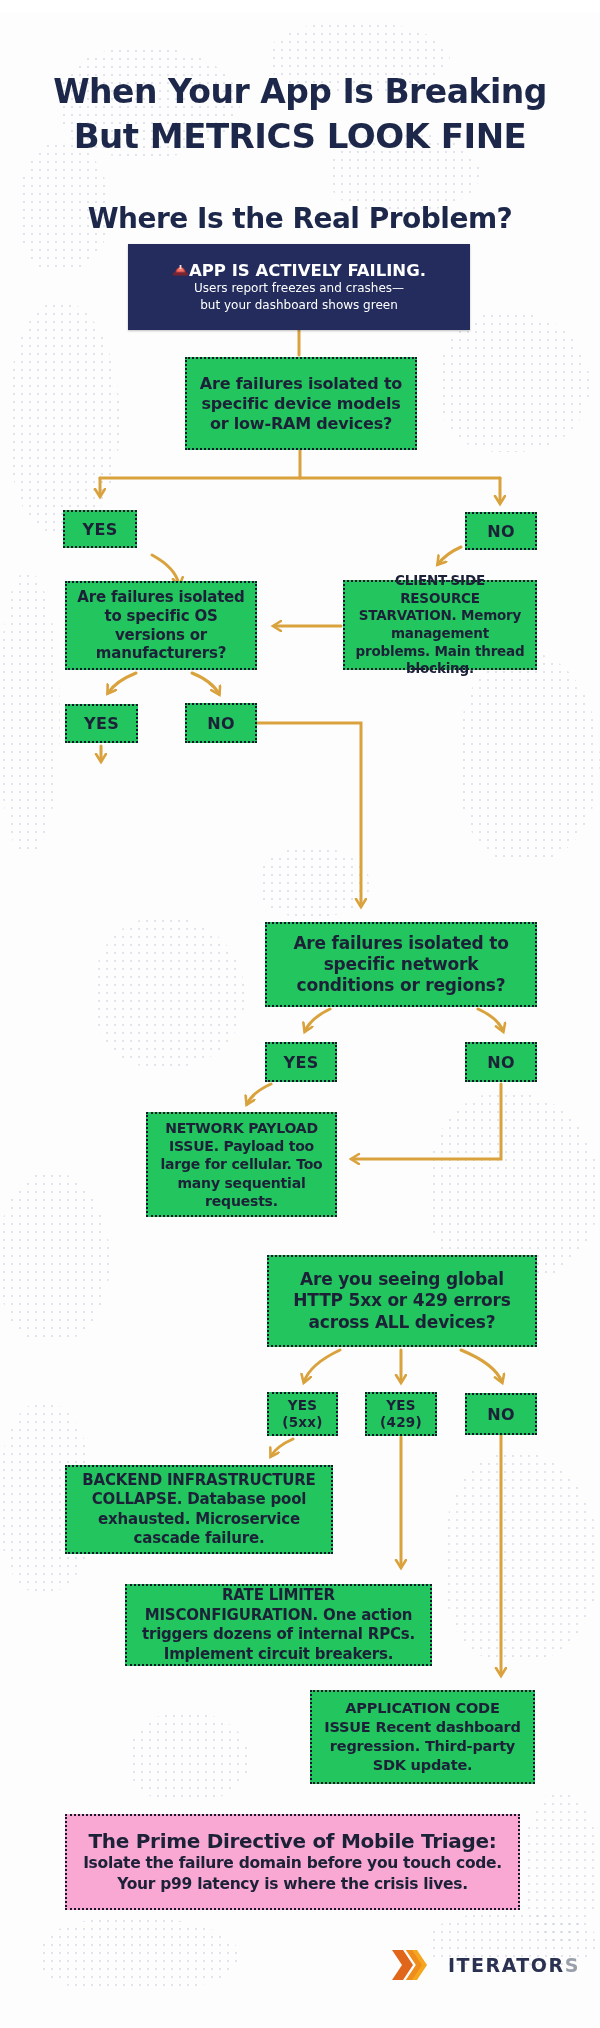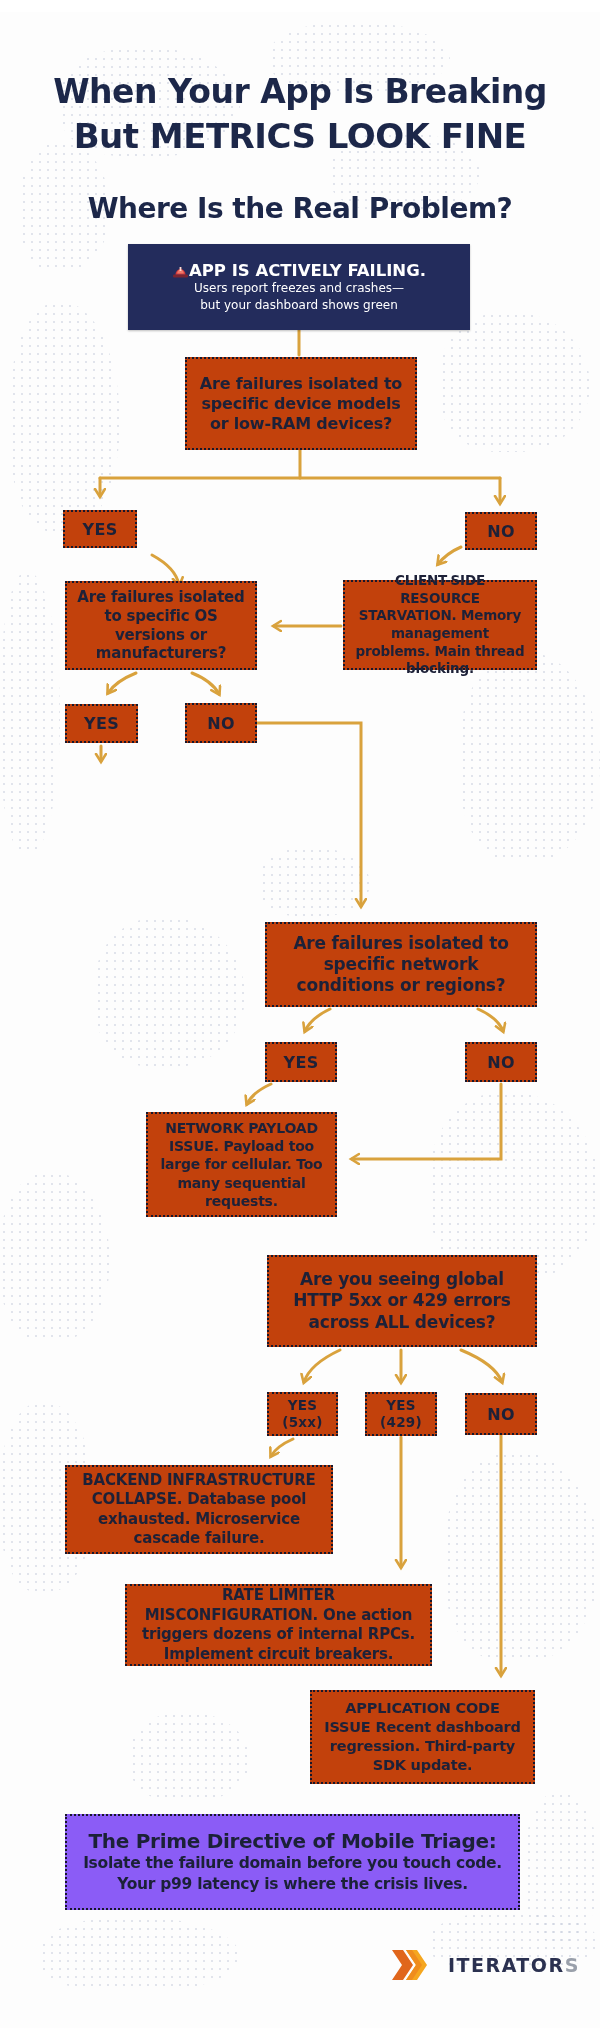--- a/index.html
+++ b/index.html
@@ -12,43 +12,43 @@
   .dots{
     position:absolute;
     background-image:radial-gradient(#c7cddc 1.1px, transparent 1.4px);
     background-size:8px 8px;opacity:.5;border-radius:45% 55% 50% 40%;
     pointer-events:none;
   }
   .title1{position:absolute;left:0;top:60px;width:600px;text-align:center;
     font-size:33px;font-weight:800;letter-spacing:-.5px;color:#1c2749;}
   .title2{position:absolute;left:0;top:104px;width:600px;text-align:center;
     font-size:34px;font-weight:800;letter-spacing:-.5px;color:#1c2749;}
-  .subtitle{position:absolute;left:0;top:180px;width:600px;text-align:center;
+  .subtitle{position:absolute;left:0;top:190px;width:600px;text-align:center;
     font-size:28px;font-weight:800;letter-spacing:-.5px;color:#1c2749;}
   .banner{
     position:absolute;left:128px;top:232px;width:342px;height:86px;
     background:#232c5c;color:#ffffff;display:flex;flex-direction:column;
     justify-content:center;align-items:center;text-align:center;
     box-shadow:0 1px 2px rgba(0,0,0,.25);
   }
-  .banner .h{font-size:16.5px;font-weight:800;display:flex;align-items:center;gap:0;}
+  .banner .h{font-size:16.5px;font-weight:800;display:flex;gap:0;}
   .banner .b{font-size:12px;font-weight:400;line-height:1.35;}
   .qbox,.obox,.lbl{
-    position:absolute;background:#c2410c;border:2.5px dotted #17172c;
+    position:absolute;background:#22c55e;border:2.5px dotted #17172c;
     display:flex;justify-content:center;align-items:center;text-align:center;
     font-weight:800;color:#1d2138;box-sizing:border-box;
   }
   .qbox{line-height:1.25;padding:6px 10px;letter-spacing:-.2px;}
   .obox{line-height:1.3;padding:6px 8px;letter-spacing:-.2px;}
   .lbl{font-size:16px;letter-spacing:.3px;}
   .lbl .two{line-height:1.25;font-size:13.5px;}
   .conn{position:absolute;left:0;top:0;pointer-events:none;}
   .directive{
     position:absolute;left:65px;top:1802px;width:455px;height:96px;
-    background:#8b5cf6;border:2.5px dotted #17172c;box-sizing:border-box;
+    background:#f9a8d4;border:2.5px dotted #17172c;box-sizing:border-box;
     display:flex;flex-direction:column;justify-content:center;align-items:center;
     text-align:center;
   }
   .directive .t{font-size:20px;font-weight:800;letter-spacing:-.3px;color:#1b2137;}
   .directive .l{font-size:15.5px;font-weight:700;line-height:1.35;letter-spacing:-.3px;color:#1b2137;}
   .footer{
     position:absolute;left:390px;top:1938px;display:flex;align-items:center;gap:16px;
   }
   .brand{font-size:19px;font-weight:800;letter-spacing:1.5px;color:#2b3150;}
   .brand .tail{color:#9aa0ab;}

